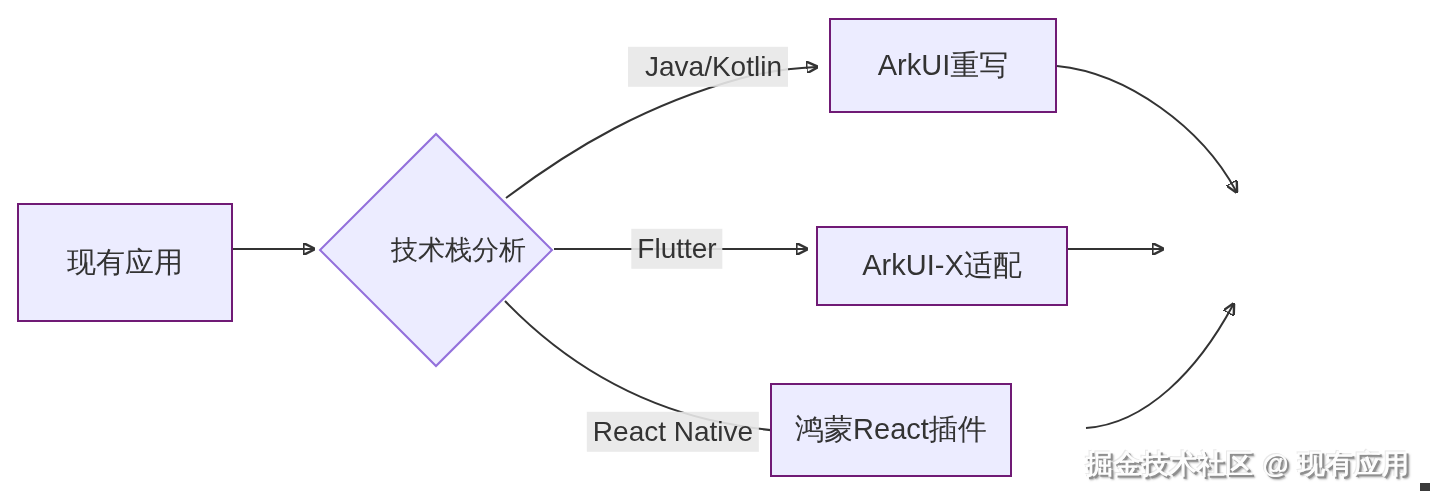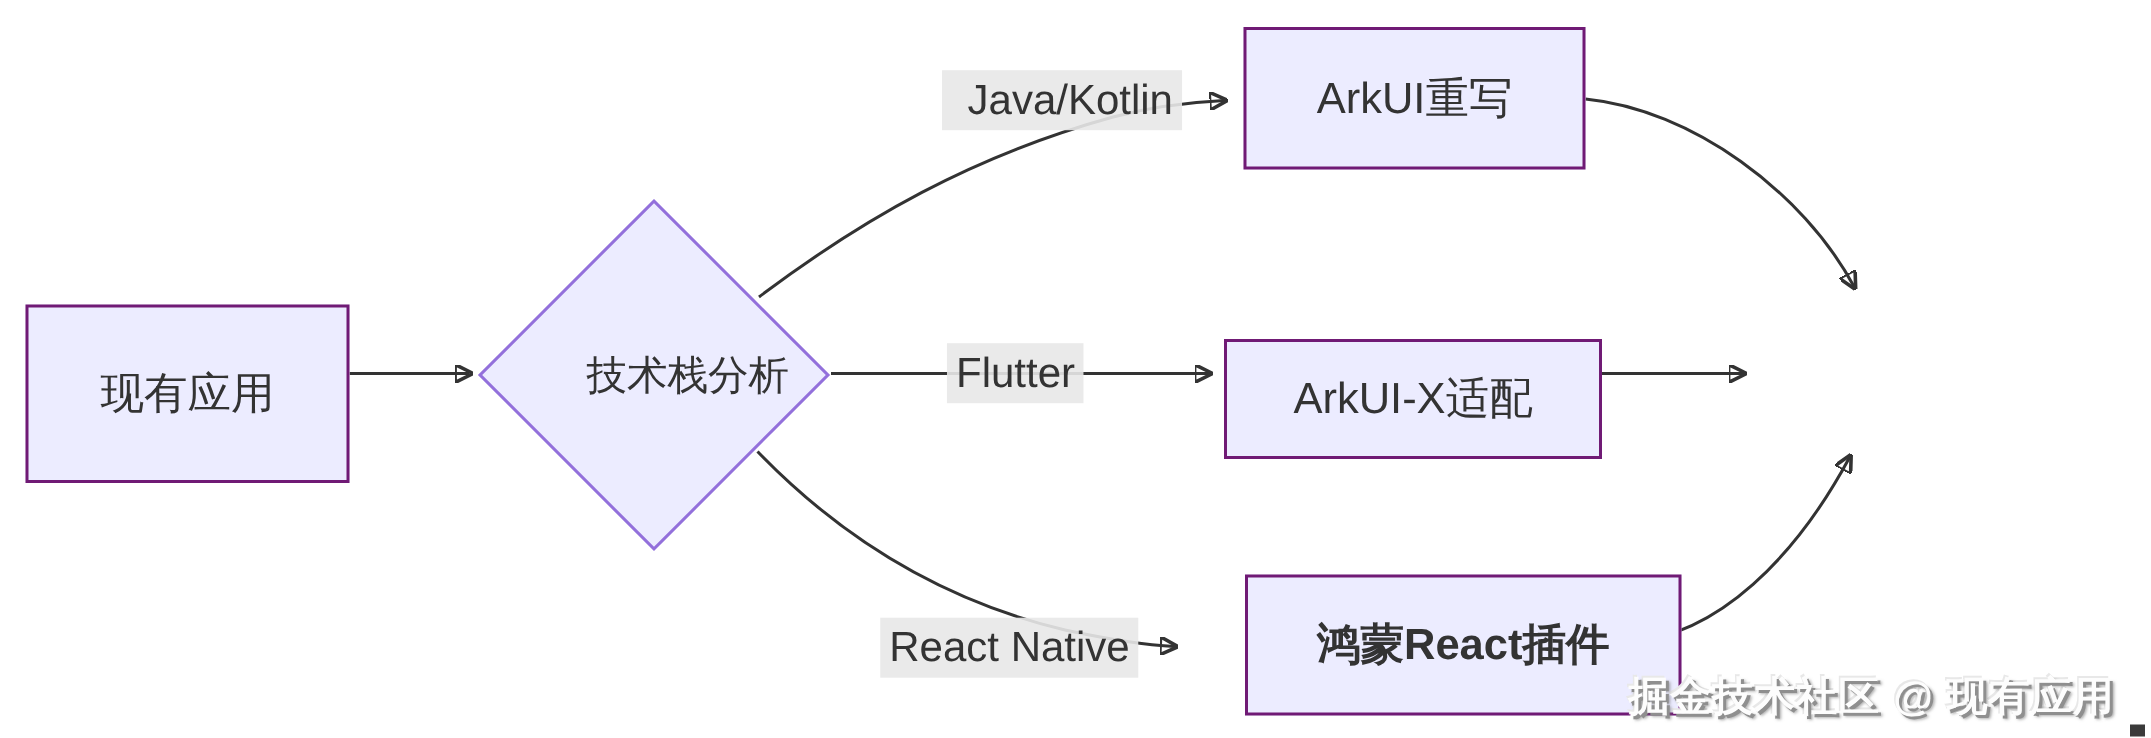--- a/index.html
+++ b/index.html
@@ -122,21 +122,21 @@
   </div>
 
   <div class="node" style="left:829px; top:18px; width:228px; height:95px;">
     <span>ArkUI重写</span>
   </div>
 
   <div class="node" style="left:816px; top:203px; width:252px; height:80px;margin-top:23px;">
     <span>ArkUI-X适配</span>
   </div>
 
-  <div class="node" style="left:830px; top:383px; width:291px; height:94px;font-weight:bold;">
+  <div class="node" style="left:770px; top:383px; width:242px; height:94px;">
     <span>鸿蒙React插件</span>
   </div>
 
 
   <div class="edge-label" style="left:708px; top:67px;padding-left:17px;">Java/Kotlin</div>
 
   <div class="edge-label" style="left:673px; top:432px;">React Native</div>
 
   <div class="edge-label" style="left:677px; top:249px;">Flutter</div>
 

